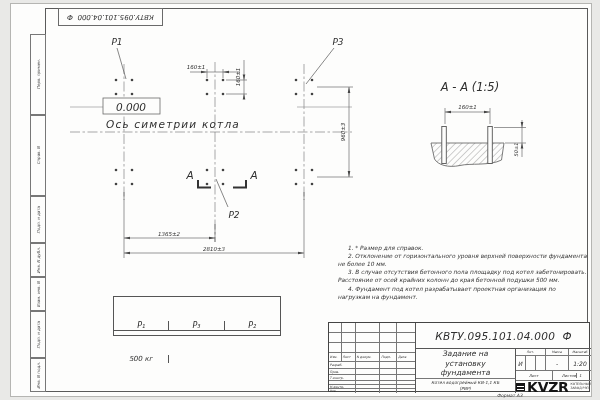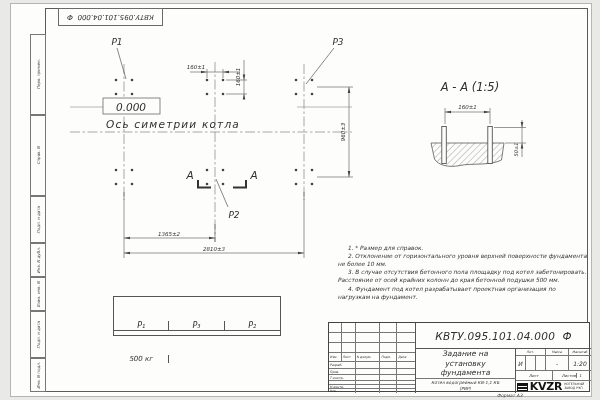--- a/index.html
+++ b/index.html
@@ -55,21 +55,21 @@
   .rt-val { display:flex; height:15px; border-bottom:1px solid #777; }
   .rt-val > span { border-right:1px solid #777; display:flex; align-items:center;
                    justify-content:center; font-size:6px; font-style:italic; }
   .rt-val > span:last-child { border-right:none; }
   .rt-list { display:flex; height:10px; border-bottom:1px solid #777; font-size:3.8px; font-style:italic; }
   .rt-list span { display:flex; align-items:center; justify-content:center; border-right:1px solid #777; }
   .rt-list span:last-child { border-right:none; }
   .rt-logo { display:flex; height:11px; align-items:center; justify-content:center; gap:2px; }
   .logo-mark { width:11px; height:8px; border:1px solid #151515;
                background:repeating-linear-gradient(180deg,#151515 0 1.5px,#fff 1.5px 3px); }
-  .logo-text { font-weight:bold; font-size:11px; letter-spacing:-.3px; color:#141414; }
+  .logo-text { font-weight:bold; font-size:14px; letter-spacing:-.3px; color:#141414; }
   .logo-sub { font-size:3.1px; width:26px; line-height:1.2; color:#333; }
   .format-label { position:absolute; left:475px; top:392.5px; width:70px; text-align:center;
                   font-size:4.5px; font-style:italic; color:#444; }
 </style>
 </head>
 <body>
 
 <div class="page">
   <div class="sheet"></div>
   <div class="frame"></div>

